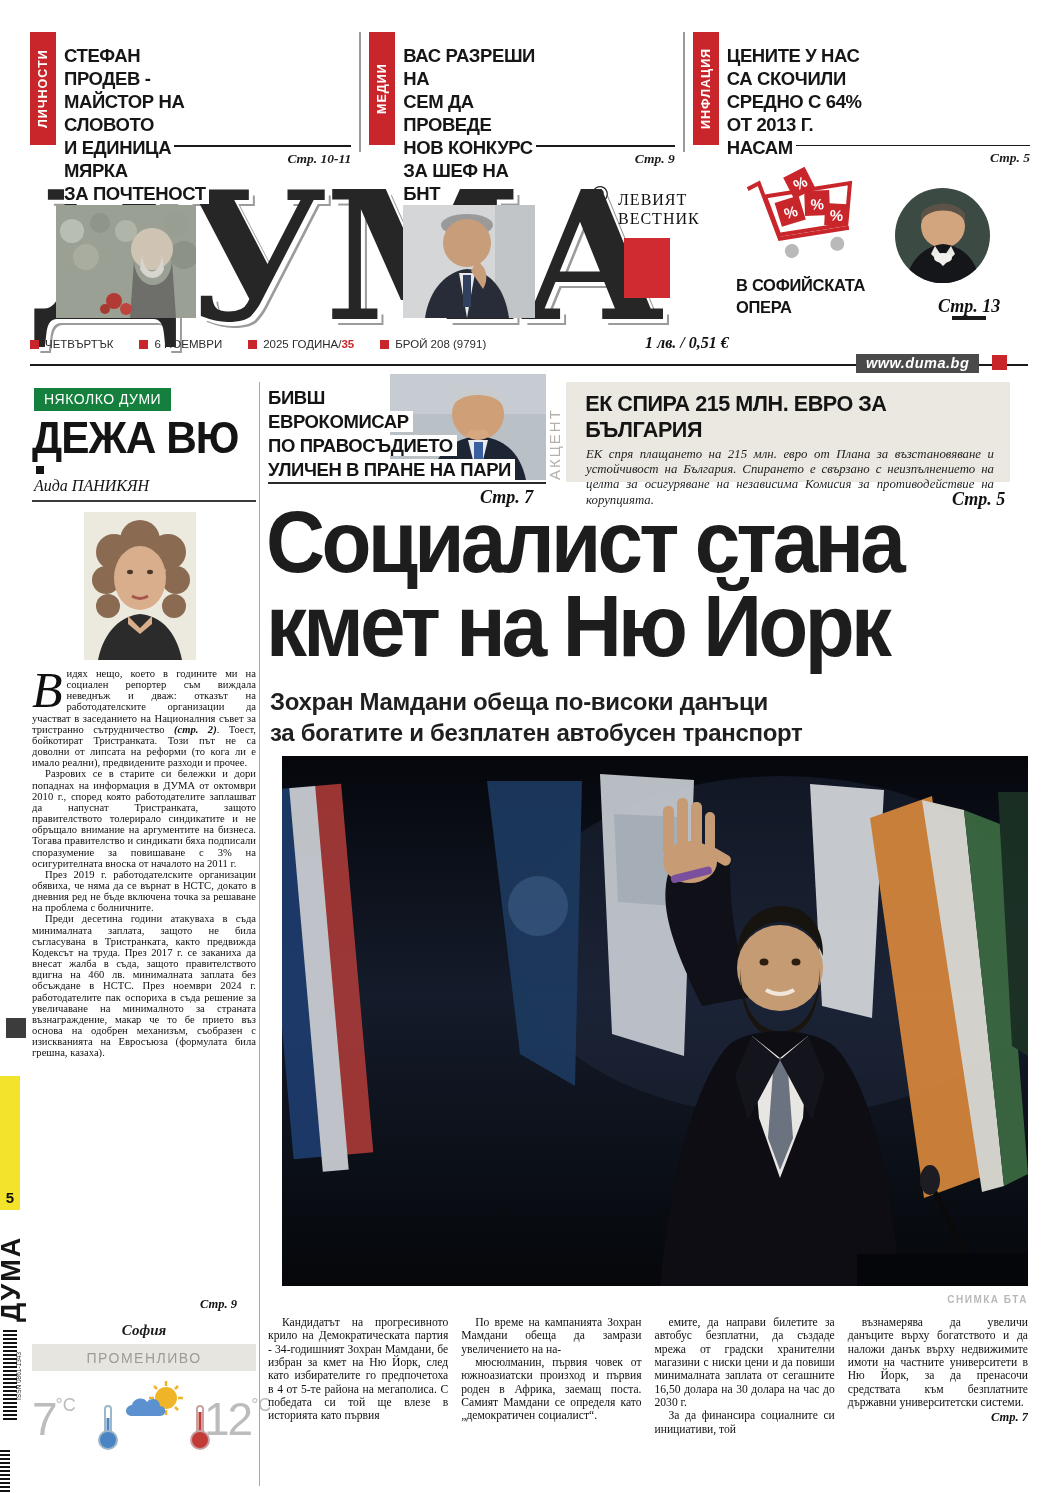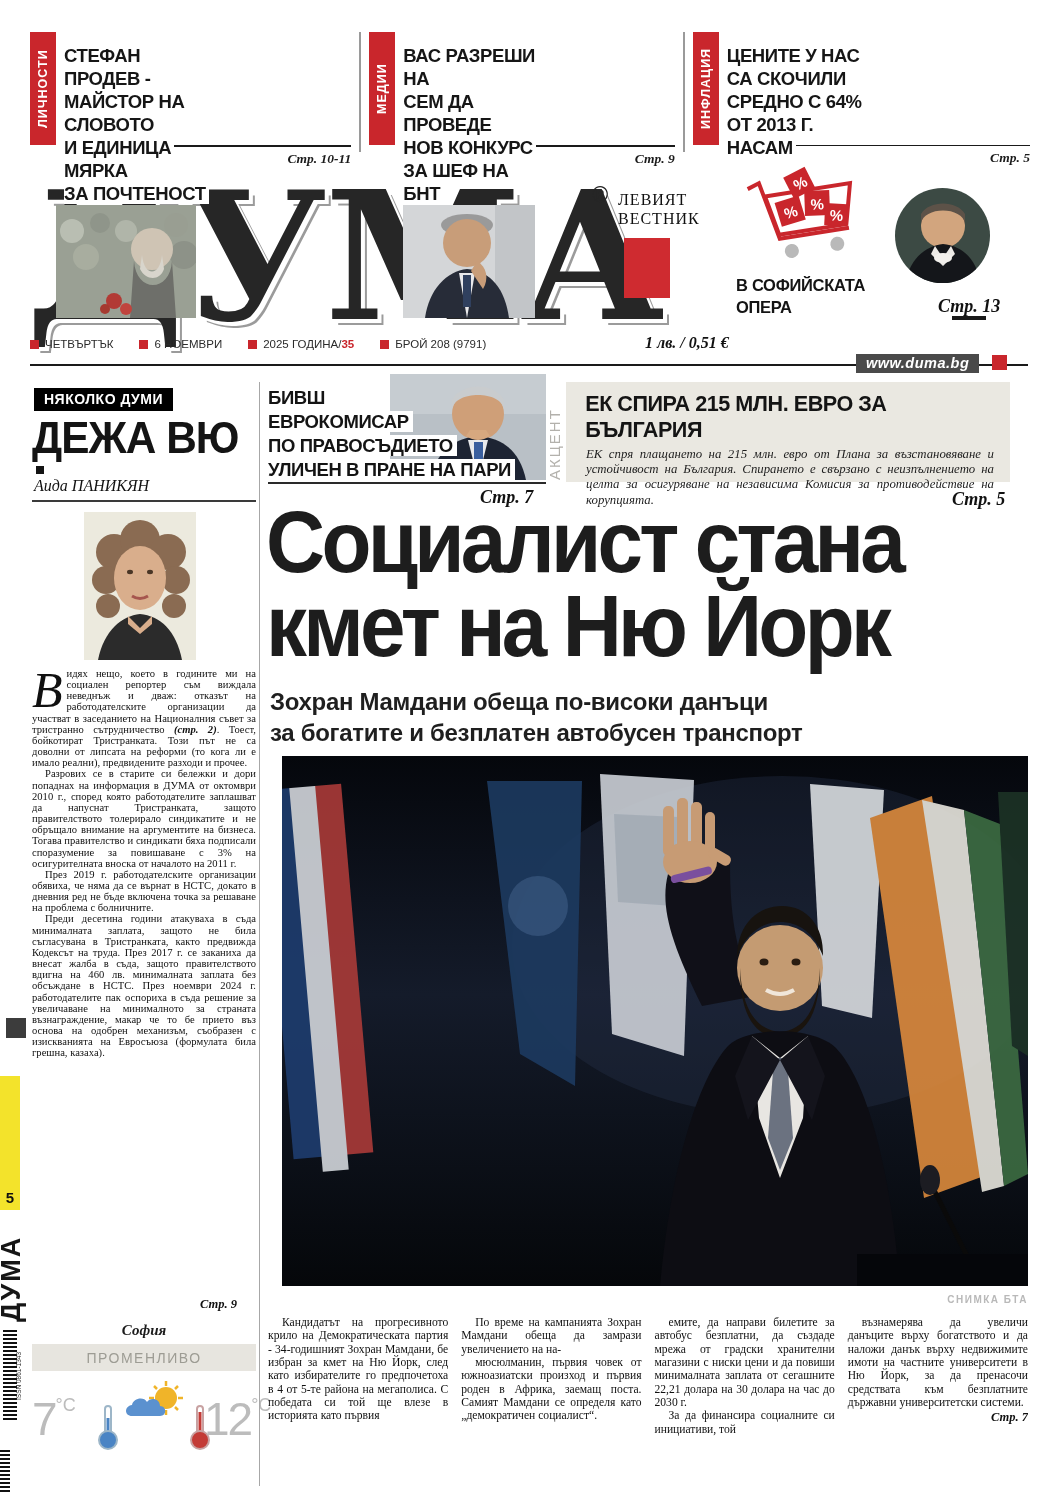--- a/index.html
+++ b/index.html
@@ -44,21 +44,21 @@
             font-style:italic;padding:1px 10px 2px 10px;letter-spacing:0.5px;}
   .sitesq{left:992px;top:355px;width:15px;height:15px;background:#c9262c;}
 
   
   .opera-dash{width:34px;height:4px;background:#1a1a1a;}
   .opera-head{font-weight:bold;font-size:16.5px;line-height:22px;letter-spacing:-0.3px;color:#141414;}
   .opera-photo{left:895px;top:188px;width:95px;height:95px;border-radius:50%;overflow:hidden;}
   .opera-page{left:938px;top:296px;}
 
   
-  .badge{left:34px;top:388px;background:#000000;color:#fff;font-weight:bold;font-size:14px;
+  .badge{left:34px;top:388px;background:#15803d;color:#fff;font-weight:normal;font-size:14px;
          letter-spacing:0.5px;padding:3px 10px 4px 10px;}
   .dezha{left:32px;top:412px;font-size:45px;font-weight:bold;letter-spacing:-1px;color:#141414;
          transform:scaleX(0.94);transform-origin:left top;}
   .sq-bullet{left:36px;top:466px;width:8px;height:8px;background:#141414;}
   .byline{left:34px;top:477px;font-family:"Liberation Serif",serif;font-style:italic;font-size:16px;color:#111;}
   .oprule{left:32px;top:500px;width:224px;height:2px;background:#3a3a3a;}
   .opphoto{left:84px;top:512px;width:112px;height:148px;}
   .opart{left:32px;top:668px;width:224px;height:628px;overflow:hidden;
          font-family:"Liberation Serif",serif;font-size:10.6px;line-height:11.15px;
          text-align:justify;color:#101010;}
@@ -452,21 +452,21 @@
 
   <div class="cols abs">
     <div class="col">
       <p>Кандидатът на прогресивното крило на Демократическата партия - 34-годишният Зохран Мамдани, бе избран за кмет на Ню Йорк, след като избирателите го предпочетоха в 4 от 5-те района на мегаполиса. С победата си той ще влезе в историята като първия</p>
     </div>
     <div class="col">
       <p>По време на кампанията Зохран Мамдани обеща да замрази увеличението на на-</p>
       <p>мюсюлманин, първия човек от южноазиатски произход и първия роден в Африка, заемащ поста. Самият Мамдани се определя като „демократичен социалист“.</p>
     </div>
     <div class="col">
-      <p>емите, да направи билетите за автобус безплатни, да създаде мрежа от градски хранителни магазини с ниски цени и да повиши минималната заплата от сегашните 22,21 долара на 30 долара на час до 2030 г.</p>
+      <p>емите, да направи билетите за автобус безплатни, да създаде мрежа от градски хранителни магазини с ниски цени и да повиши минималната заплата от сегашните 16,50 долара на 30 долара на час до 2030 г.</p>
       <p>За да финансира социалните си инициативи, той</p>
     </div>
     <div class="col">
       <p>възнамерява да увеличи данъците върху богатството и да наложи данък върху недвижимите имоти на частните университети в Ню Йорк, за да пренасочи средствата към безплатните държавни университетски системи.</p>
       <div class="col-page pgref">Стр. 7</div>
     </div>
   </div>
 
 </div>
 

